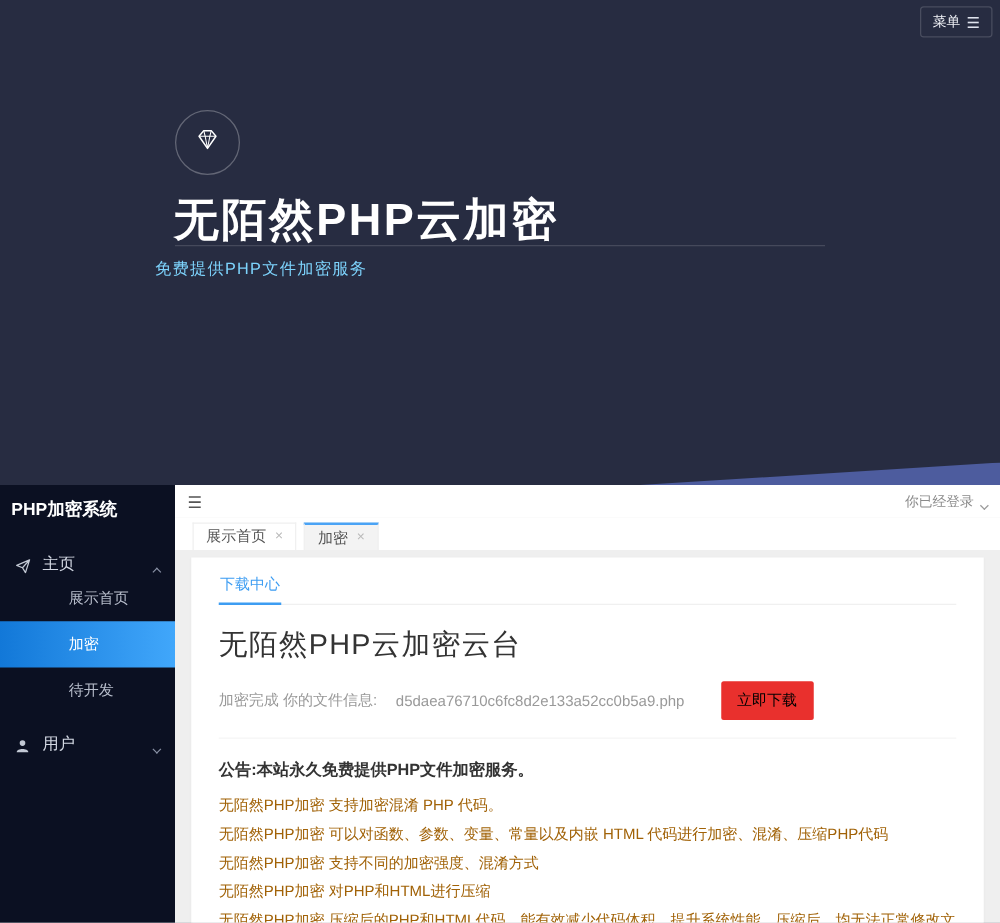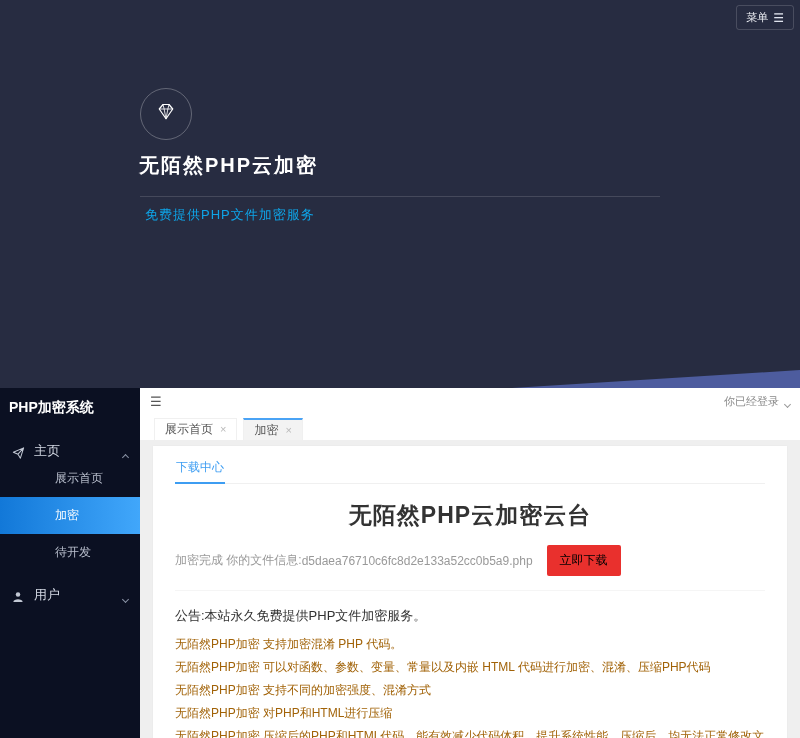--- a/index.html
+++ b/index.html
@@ -16,24 +16,24 @@
     color:#f0f2f7; font-size:11px; padding:4px 9px;
     border:1px solid rgba(255,255,255,0.16); border-radius:3px; cursor:pointer;
   }
   .menu-btn .bars { font-size:12px; color:#dfe3ee; }
   .hero-icon-circle {
     position:absolute; left:140px; top:88px; width:52px; height:52px; border-radius:50%;
     border:1px solid rgba(255,255,255,0.28); display:flex; align-items:center; justify-content:center;
   }
   .hero-title {
     position:absolute; left:139px; top:152px; color:#ffffff;
-    font-size:20px; font-weight:bold; letter-spacing:2px;
+    font-size:36px; font-weight:bold; letter-spacing:2px;
   }
   .hero-divider { position:absolute; left:140px; top:196px; width:520px; height:1px; background:rgba(255,255,255,0.14); }
-  .hero-sub { position:absolute; left:145px; top:206px; color:#0ea5e9; font-size:13px; letter-spacing:1px; }
+  .hero-sub { position:absolute; left:124px; top:206px; color:#7dd3fc; font-size:13px; letter-spacing:1px; }
   .hero-diagonal { position:absolute; left:0; bottom:0; width:800px; height:72px; display:block; }
 
   
   .admin { position:absolute; top:388px; left:0; width:800px; height:359px; display:flex; }
 
   
   .sidebar { width:140px; flex-shrink:0; background:#0b1022; display:flex; flex-direction:column; }
   .sidebar-title { color:#ffffff; font-size:14px; font-weight:bold; padding:11px 10px 10px 9px; }
   .menu-group { display:flex; align-items:flex-end; height:33px; padding:0 12px 0 11px; color:#d4d9e4; font-size:13px; cursor:pointer; }
   .menu-group .g-icon { width:14px; height:14px; margin-right:9px; display:inline-flex; align-items:center; justify-content:center; }
@@ -59,28 +59,28 @@
   .tab.active { background:#f3f3f3; border-top:2px solid #4aa3f5; }
   .tab .close { color:#b9b9b9; font-size:11px; line-height:1; cursor:pointer; }
 
   .content { flex:1; background:#efefef; padding:6px 13px 4px; min-height:0; }
   .card { background:#ffffff; height:100%; padding:0 22px; overflow:hidden; box-shadow:0 0 2px rgba(0,0,0,0.04); }
 
   .card-tabs { border-bottom:1px solid #f0f0f0; padding-top:7px; }
   .card-tab-active { display:inline-block; font-size:12px; color:#3d9df2; padding:6px 1px;
                      border-bottom:2px solid #3d9df2; margin-bottom:-1px; cursor:pointer; }
 
-  .card h1 { font-size:23px; color:#333; font-weight:700; margin:16px 0 10px; letter-spacing:1px;text-align:center; }
+  .card h1 { font-size:23px; color:#333; font-weight:400; margin:16px 0 10px; letter-spacing:1px; }
 
   .file-row { display:flex; align-items:center; font-size:12px; color:#999;
-              padding:4px 0 14px; border-bottom:1px solid #f5f5f5; }
+              padding:4px 0 14px; border-bottom:1px solid #f5f5f5;gap:15px; }
   .download-btn { margin-left:14px; background:#e9302d; color:#000000; border:none; font-size:12px;
                   padding:7px 13px; border-radius:2px; cursor:pointer; font-family:inherit; }
 
-  .announce-title { margin-top:16px; font-size:13px; font-weight:normal; color:#333; }
+  .announce-title { margin-top:16px; font-size:13px; font-weight:bold; color:#333; }
   .features { margin-top:8px; }
   .features p { font-size:12px; color:#a16207; line-height:23px; }
 </style>
 </head>
 <body>
 
 <div class="hero">
   <div class="menu-btn">
     <span>菜单</span>
     <span class="bars">☰</span>

